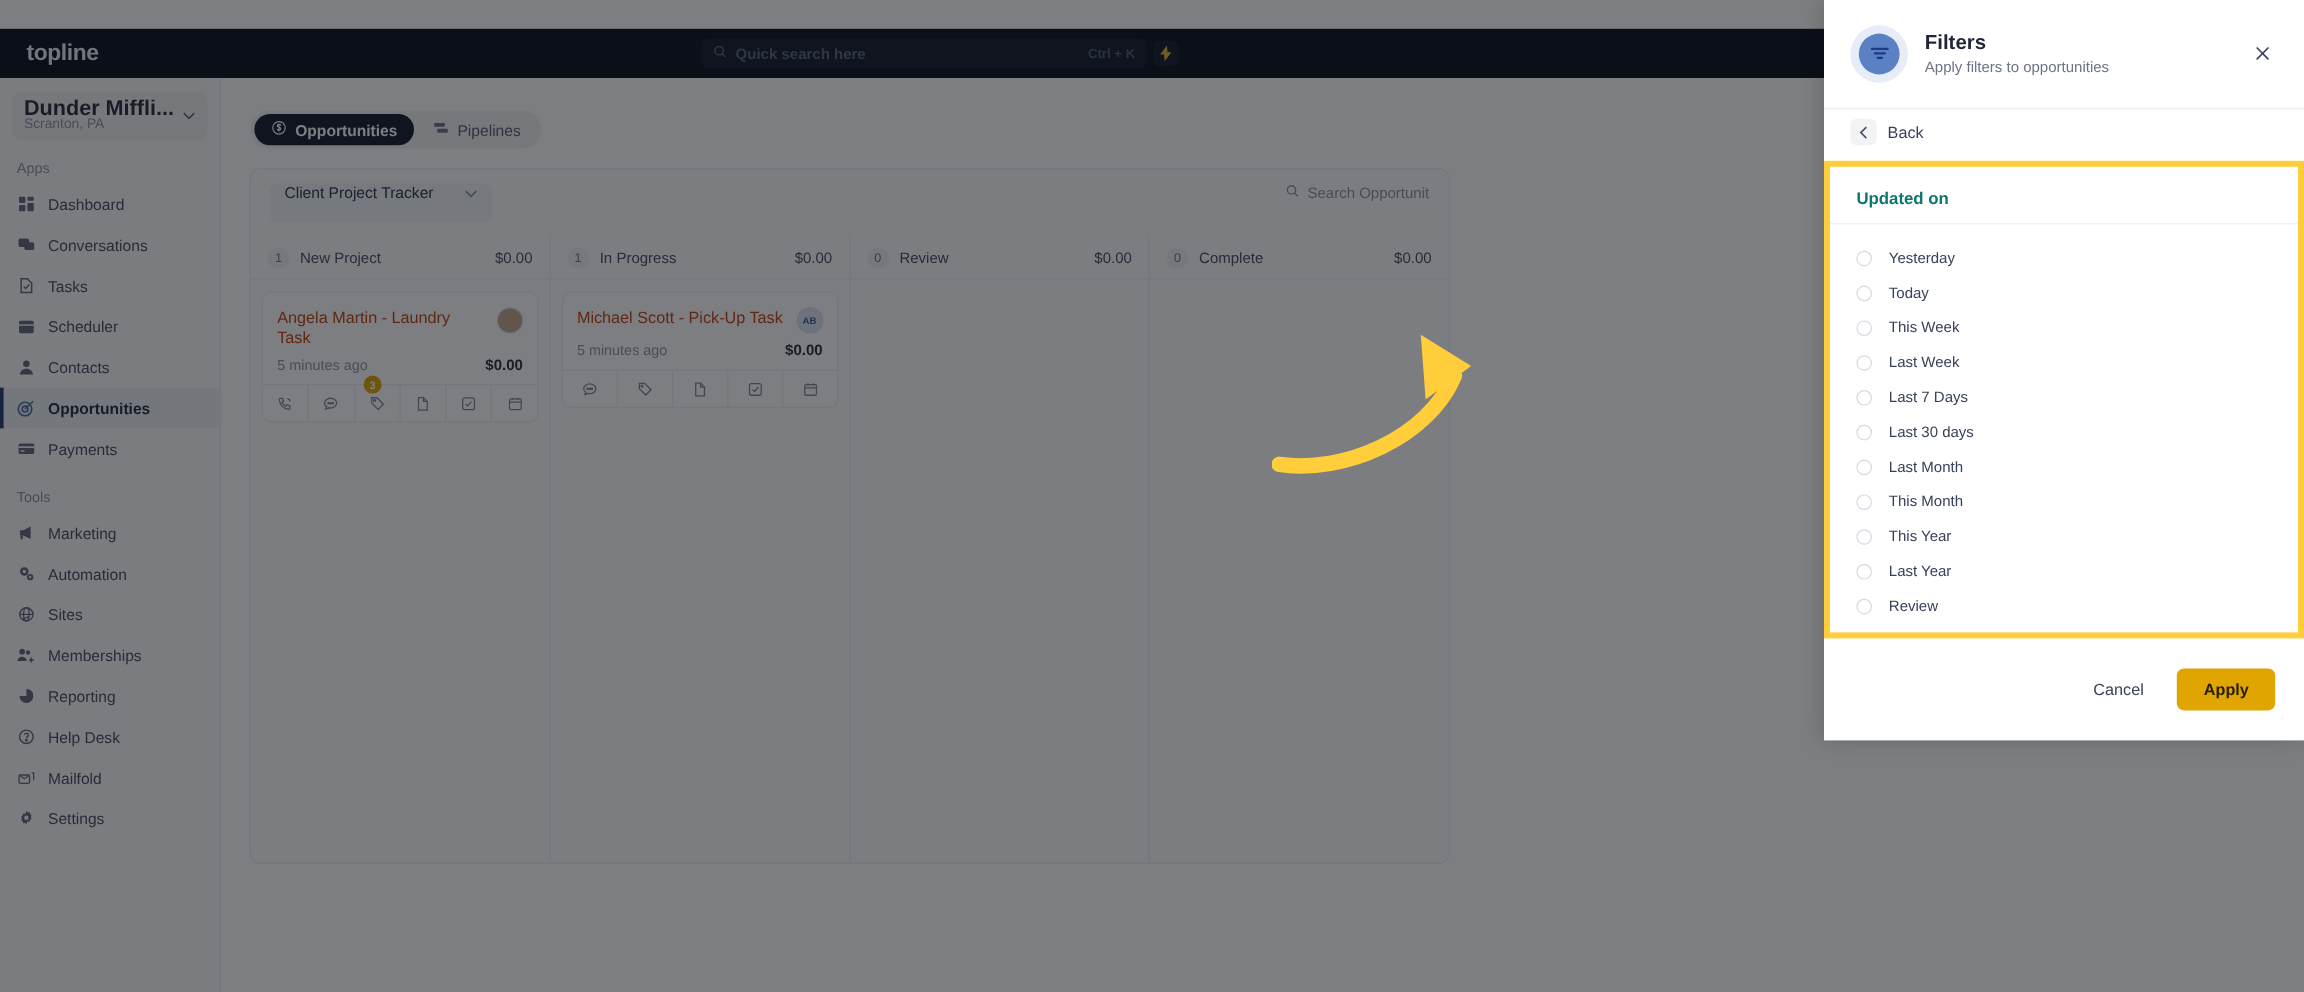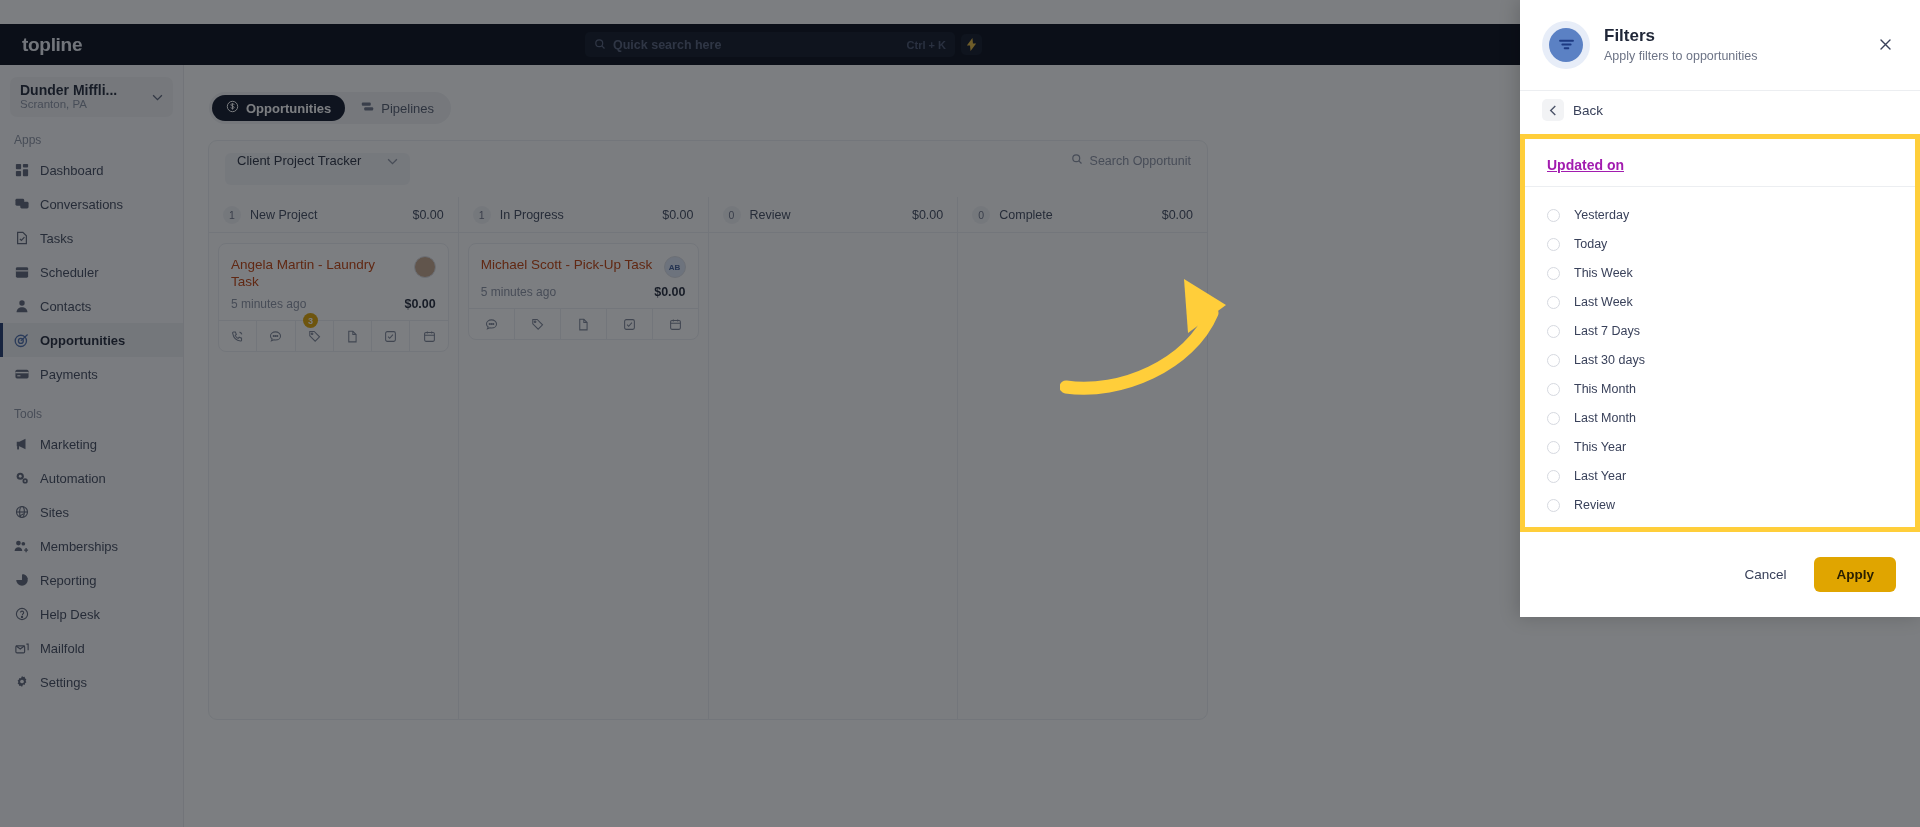--- a/index.html
+++ b/index.html
@@ -40,21 +40,21 @@
   
   .sidebar {
     position:absolute; left:0; top:41px; width:184px; height:786px;
     background:#fbfbfc; border-right:1px solid #e8e9ed;
   }
   .org {
     margin:12px 10px 0 10px; height:40px; border-radius:7px;
     background:#f1f2f4; display:flex; align-items:center; padding:0 10px;
   }
   .org-txt { flex:1; min-width:0; }
-  .org-name { font-size:14px; font-weight:700; color:#1f2637; line-height:14px;
+  .org-name { font-size:18px; font-weight:700; color:#1f2637; line-height:14px;
     white-space:nowrap; overflow:hidden; text-overflow:ellipsis; }
   .org-sub { font-size:11.5px; color:#8b92a3; line-height:14px; }
   .org-chev { color:#5c6479; font-size:11px; margin-left:4px; }
   .panel-toggle {
     position:absolute; right:-38px; top:12px; width:26px; height:26px;
     border:1px solid #d7d9e0; border-radius:6px;
     display:flex; align-items:center; justify-content:center;
   }
   .sec-label { padding:16px 0 6px 14px; font-size:12px; color:#8b92a3; }
   .nav-item {
@@ -173,21 +173,21 @@
     width:22px; height:22px; border-radius:5px; background:#f2f3f5;
     display:flex; align-items:center; justify-content:center; color:#4b5368;
     font-size:12px;
   }
   .back-lbl { font-size:13.5px; color:#39415a; }
 
   .highlight-box {
     margin:4px 0 0 0; border:5px solid #ffce3a; background:#fff;
     height:405px; position:relative;
   }
-  .hb-title { padding:18px 22px 13px 22px; font-size:14px; font-weight:600; color:#a21caf;text-decoration:underline; }
+  .hb-title { padding:18px 22px 13px 22px; font-size:14px; font-weight:600; color:#0f766e; }
   .hb-div { height:1px; background:#eceef1; }
   .opts { padding:14px 0 0 0; }
   .opt { display:flex; align-items:center; gap:14px; height:29px; padding:0 22px; }
   .radio {
     width:13px; height:13px; border-radius:50%; border:1.4px solid #d6d9e0;
     background:#fff; flex:none;
   }
   .opt-lbl { font-size:12.5px; color:#39415a; }
 
   .dr-foot {
@@ -643,25 +643,25 @@
         <div class="opt">
           <span class="radio"></span>
           <span class="opt-lbl">Last 7 Days</span>
         </div>
         <div class="opt">
           <span class="radio"></span>
           <span class="opt-lbl">Last 30 days</span>
         </div>
         <div class="opt">
           <span class="radio"></span>
+          <span class="opt-lbl">Last Month</span>
+        </div>
+        <div class="opt">
+          <span class="radio"></span>
           <span class="opt-lbl">This Month</span>
-        </div>
-        <div class="opt">
-          <span class="radio"></span>
-          <span class="opt-lbl">Last Month</span>
         </div>
         <div class="opt">
           <span class="radio"></span>
           <span class="opt-lbl">This Year</span>
         </div>
         <div class="opt">
           <span class="radio"></span>
           <span class="opt-lbl">Last Year</span>
         </div>
         <div class="opt">

